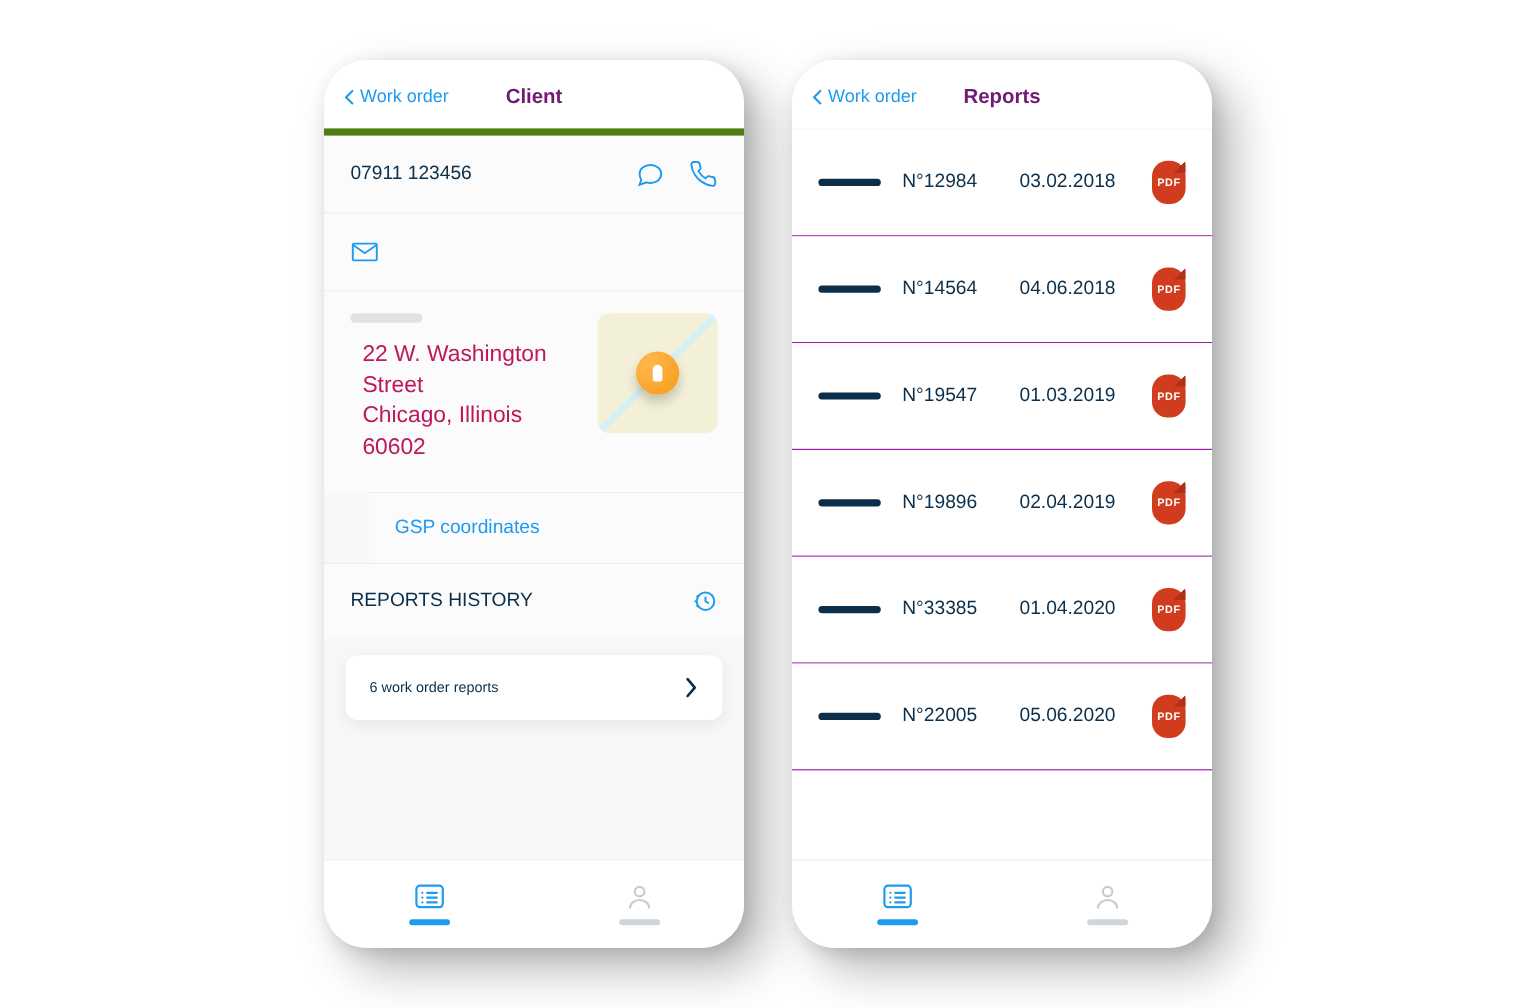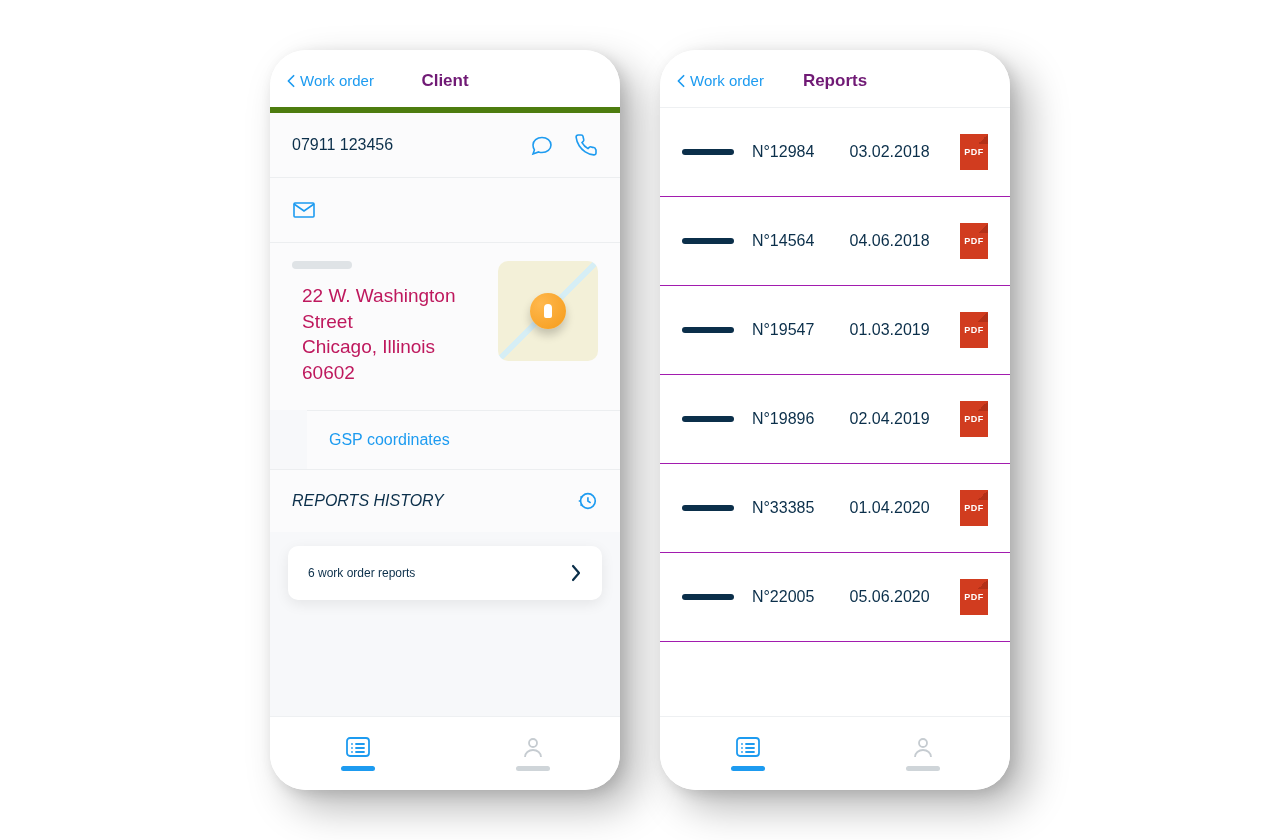--- a/index.html
+++ b/index.html
@@ -75,21 +75,21 @@
     cursor:pointer;
   }
   .pin{
     width:36px;height:36px;border-radius:50%;
     background:radial-gradient(circle at 30% 30%, #ffb84d, #f59b1a);
     box-shadow:0 6px 10px rgba(0,0,0,.2);
     display:flex;align-items:center;justify-content:center;
   }
   .pin::before{content:"";width:8px;height:14px;background:#fff;border-radius:4px 4px 2px 2px;}
   .link-row{color:#1d9bf0;cursor:pointer;margin-left:37px;}
-  .section-row{font-weight:400;color:#0b2f4a;justify-content:space-between;font-style:italic;}
+  .section-row{font-weight:400;color:#0b2f4a;justify-content:space-between;}
   .section-row svg{stroke:#1d9bf0;width:22px;height:22px;fill:none;stroke-width:1.8;}
   .card{
     margin:14px 18px;background:#fff;border-radius:10px;
     box-shadow:0 4px 14px rgba(0,0,0,.08);
     padding:18px 20px;display:flex;align-items:center;
     cursor:pointer;font-size:12px;color:#0b2f4a;
   }
   .card .grow{flex:1;}
   .card svg{width:12px;height:18px;stroke:#0b2f4a;stroke-width:2.2;fill:none;}
   .tabbar{
@@ -106,21 +106,21 @@
   .report-row{
     background:#fff;border-bottom:1px solid #a21caf;
     padding:26px 22px;display:flex;align-items:center;gap:18px;
     font-size:16px;color:#0b2f4a;
   }
   .report-row:first-child{border-top:1px solid #eef0f2;}
   .bullet{width:56px;height:6px;background:#0b2f4a;border-radius:3px;}
   .rnum{width:86px;}
   .rdate{width:100px;}
   .pdf{
-    width:30px;height:36px;background:#d13c1f;border-radius:0;
+    width:30px;height:36px;background:#d13c1f;border-radius:13px;
     position:relative;display:flex;align-items:center;justify-content:center;
     cursor:pointer;
   }
   .pdf::before{
     content:"";position:absolute;top:0;right:0;width:10px;height:10px;
     background:linear-gradient(135deg,transparent 50%, #b33018 50%);
     border-top-right-radius:3px;
   }
   .pdf span{color:#fff;font-size:9px;font-weight:700;letter-spacing:.5px;}
   .reports-body{flex:1;background:#fff;overflow-y:auto;}

